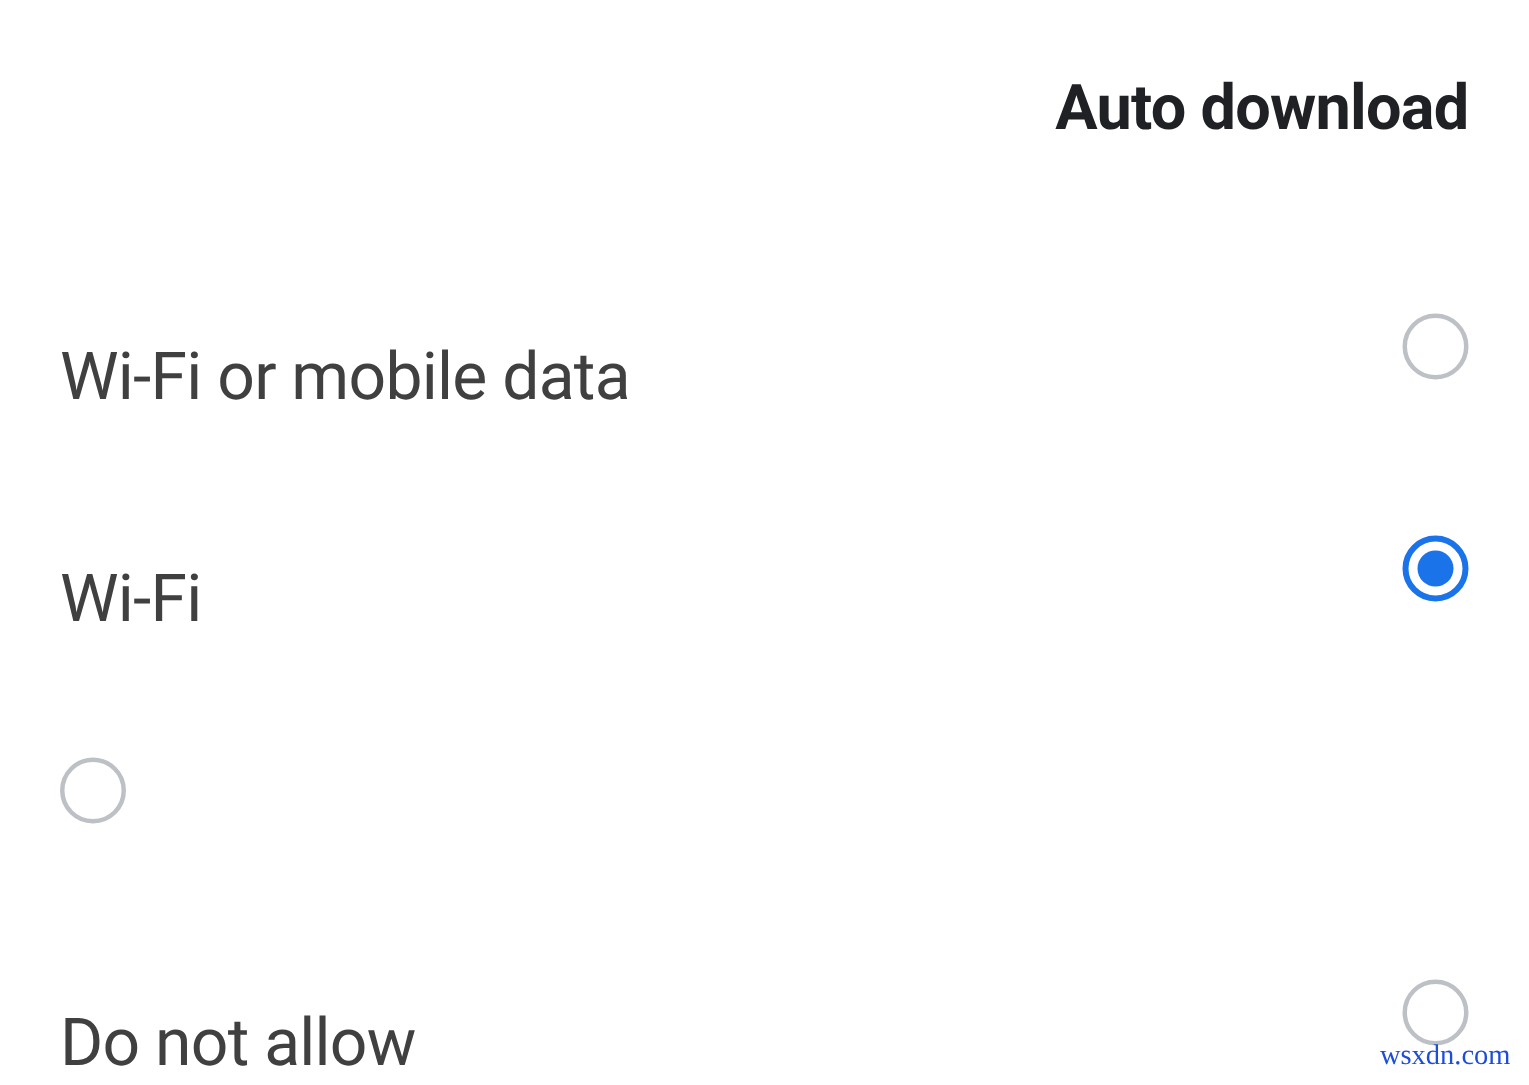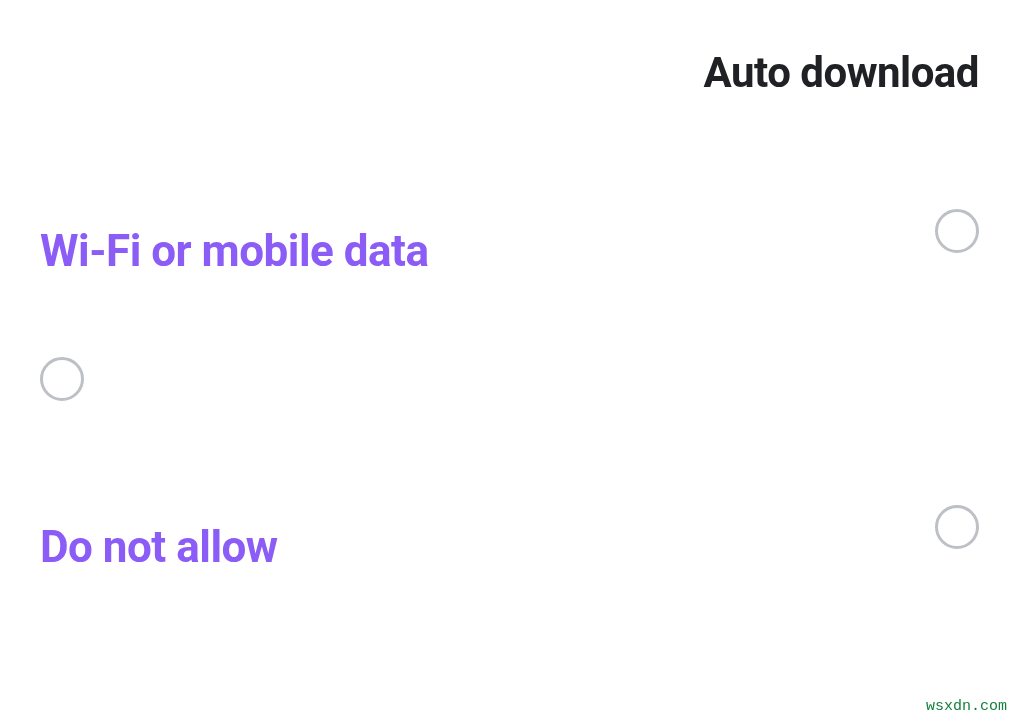--- a/index.html
+++ b/index.html
@@ -33,22 +33,22 @@
     }
     .option-row {
       display: flex;
       align-items: center;
       justify-content: space-between;
       height: 148px;
       cursor: pointer;
     }
     .option-label {
       font-size: 44px;
-      font-weight: 700;
-      color: #8b5cf6;
+      font-weight: 400;
+      color: #404040;
       letter-spacing: -0.5px;
       margin-top: 39px;
     }
     .radio {
       width: 44px;
       height: 44px;
       border-radius: 50%;
       border: 3px solid #bdc1c6;
       flex-shrink: 0;
       position: relative;
@@ -64,38 +64,42 @@
       transform: translate(-50%, -50%);
       width: 24px;
       height: 24px;
       border-radius: 50%;
       background: #1a73e8;
     }
     .watermark {
       position: absolute;
       bottom: 8px;
       right: 12px;
-      font-size: 15px;
-      color: #15803d;
-      font-family: Liberation Mono, monospace;
+      font-size: 19px;
+      color: #1d4ed8;
+      font-family: Liberation Serif, serif;
     }
   </style>
 </head>
 <body>
 
 <div class="container">
   <h1 class="title">Auto download</h1>
 
   <div class="option-list">
 
     <div class="option-row">
       <span class="option-label">Wi-Fi or mobile data</span>
       <span class="radio"></span>
     </div>
 
+    <div class="option-row">
+      <span class="option-label">Wi-Fi</span>
+      <span class="radio selected"></span>
+    </div>
 
     <div class="option-row">
       <span class="radio"></span>
     </div>
 
     <div class="option-row">
       <span class="option-label">Do not allow</span>
       <span class="radio"></span>
     </div>
 

